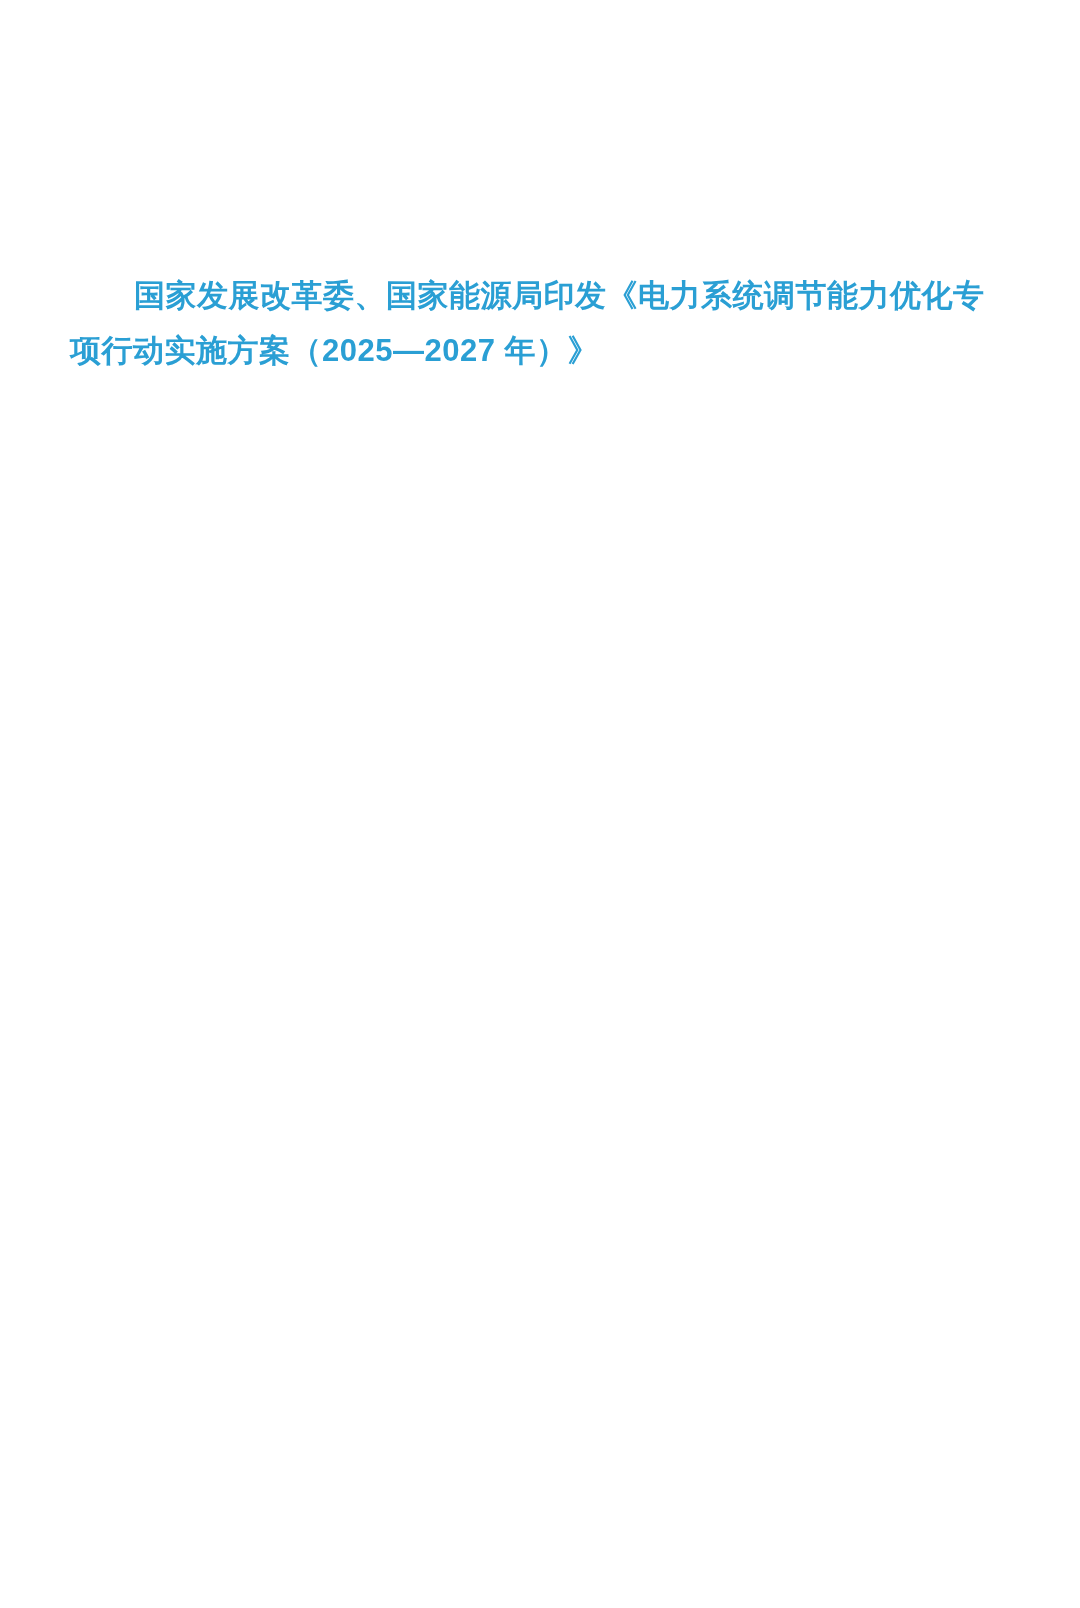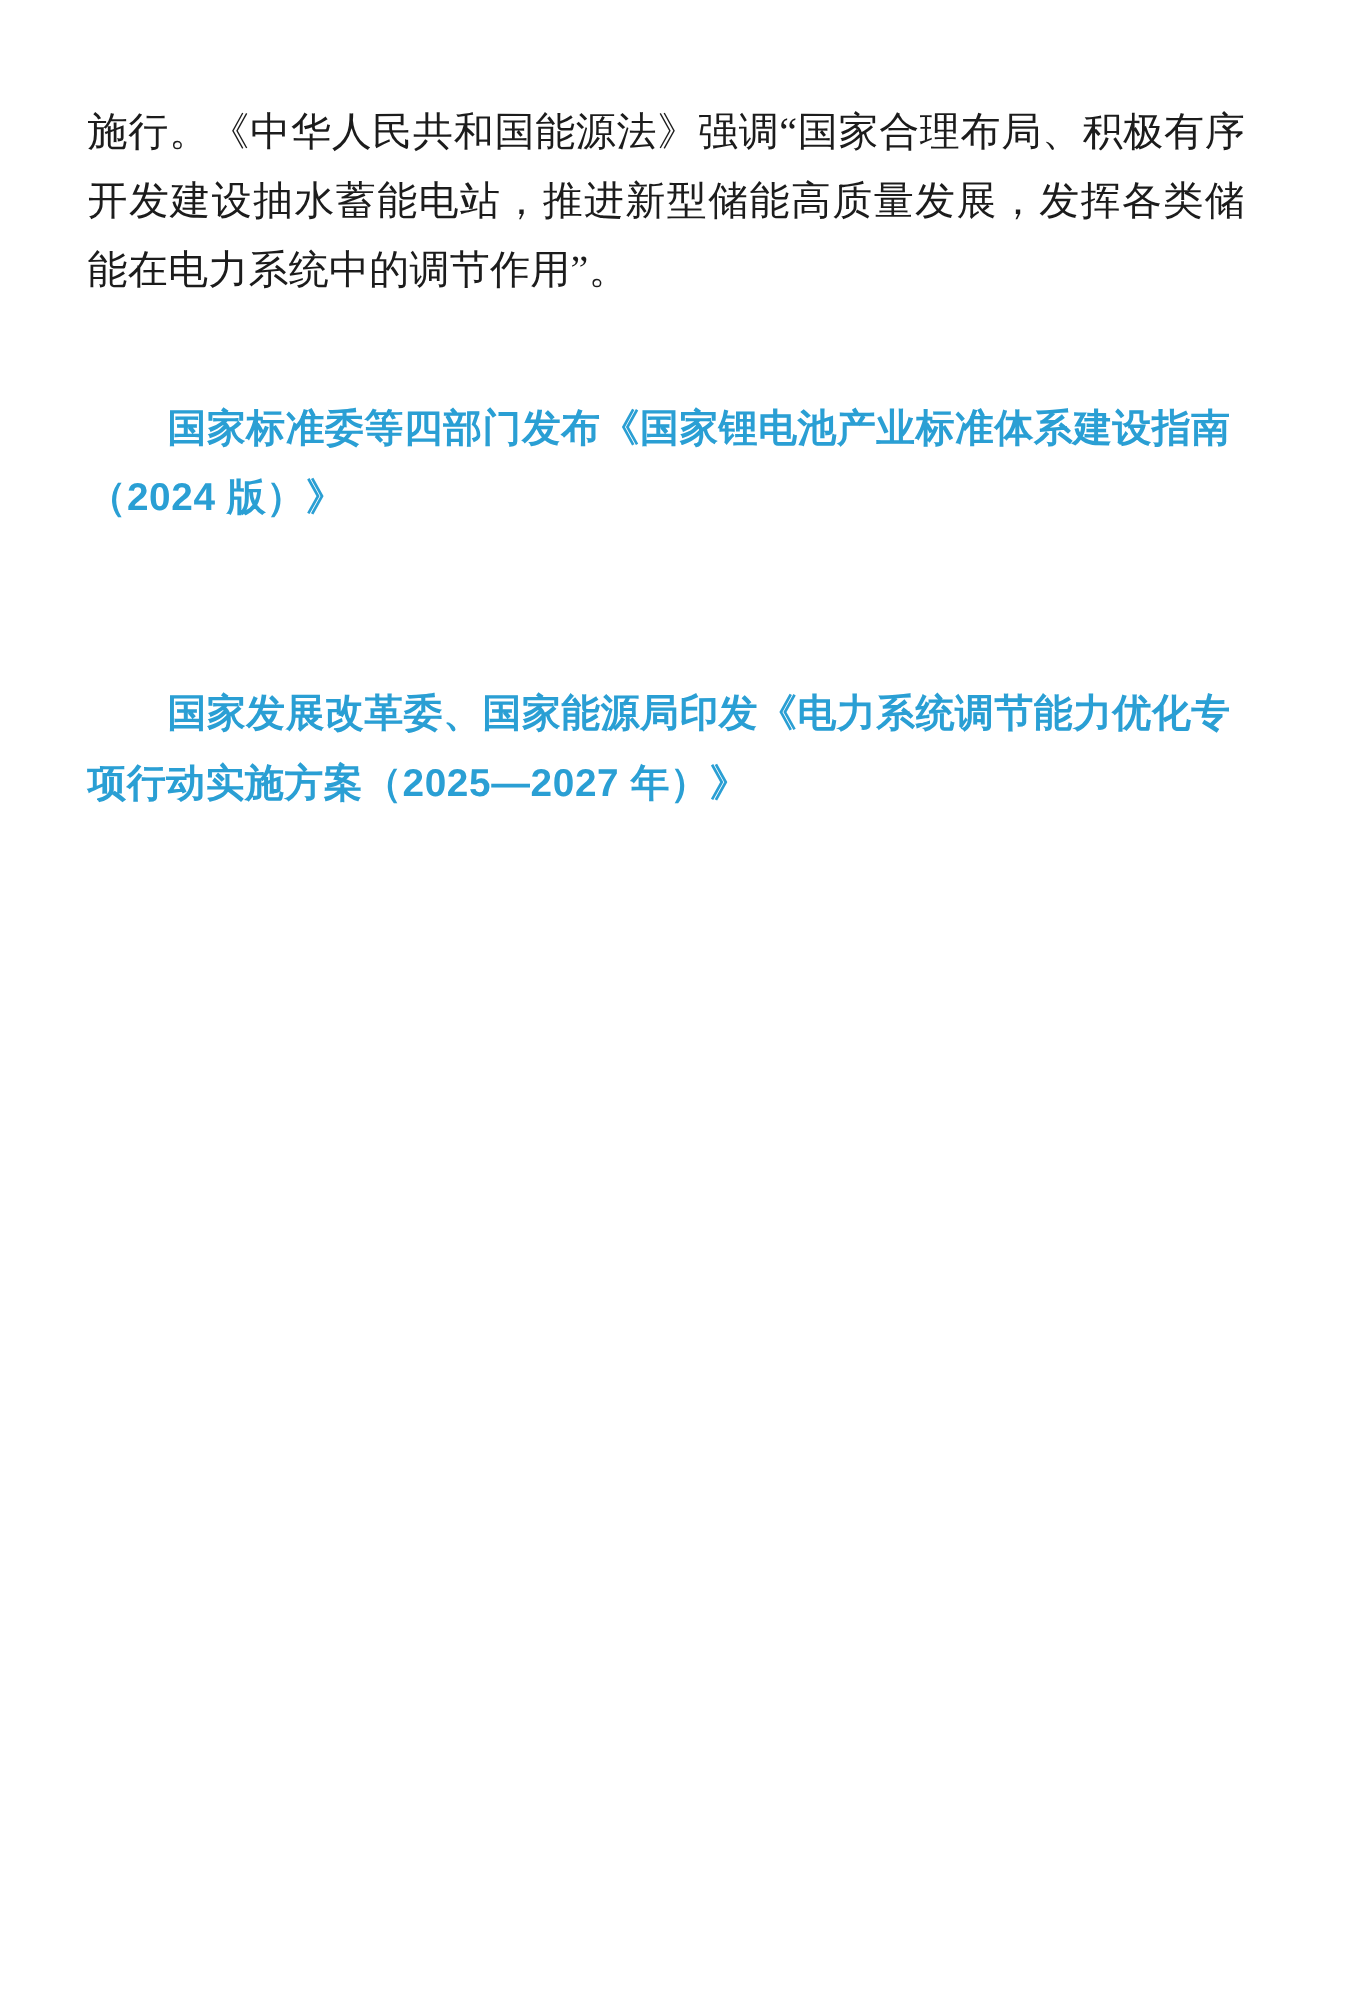--- a/index.html
+++ b/index.html
@@ -45,25 +45,23 @@
   .gap-lg { height: 72px; }
   .gap-md { height: 30px; }
   .gap-xl { height: 88px; }
   .spacer-bottom { height: 120px; }
 </style>
 </head>
 <body>
 
 <div class="page">
 
-  <p class="para">施行。《中华人民共和国能源法》强调“国家合理布局、积极有序开发建设抽水蓄能电站，推进新型储能高质量发展，发挥各类储能在电力系统中的调节作用”。</p>
 
   <div class="gap-lg"></div>
 
-  <h2 class="heading">国家标准委等四部门发布《国家锂电池产业标准体系建设指南（2024 版）》</h2>
 
   <div class="gap-md"></div>
 
 
   <div class="gap-xl"></div>
 
   <h2 class="heading">国家发展改革委、国家能源局印发《电力系统调节能力优化专项行动实施方案（2025—2027 年）》</h2>
 
   <div class="gap-md"></div>
 

